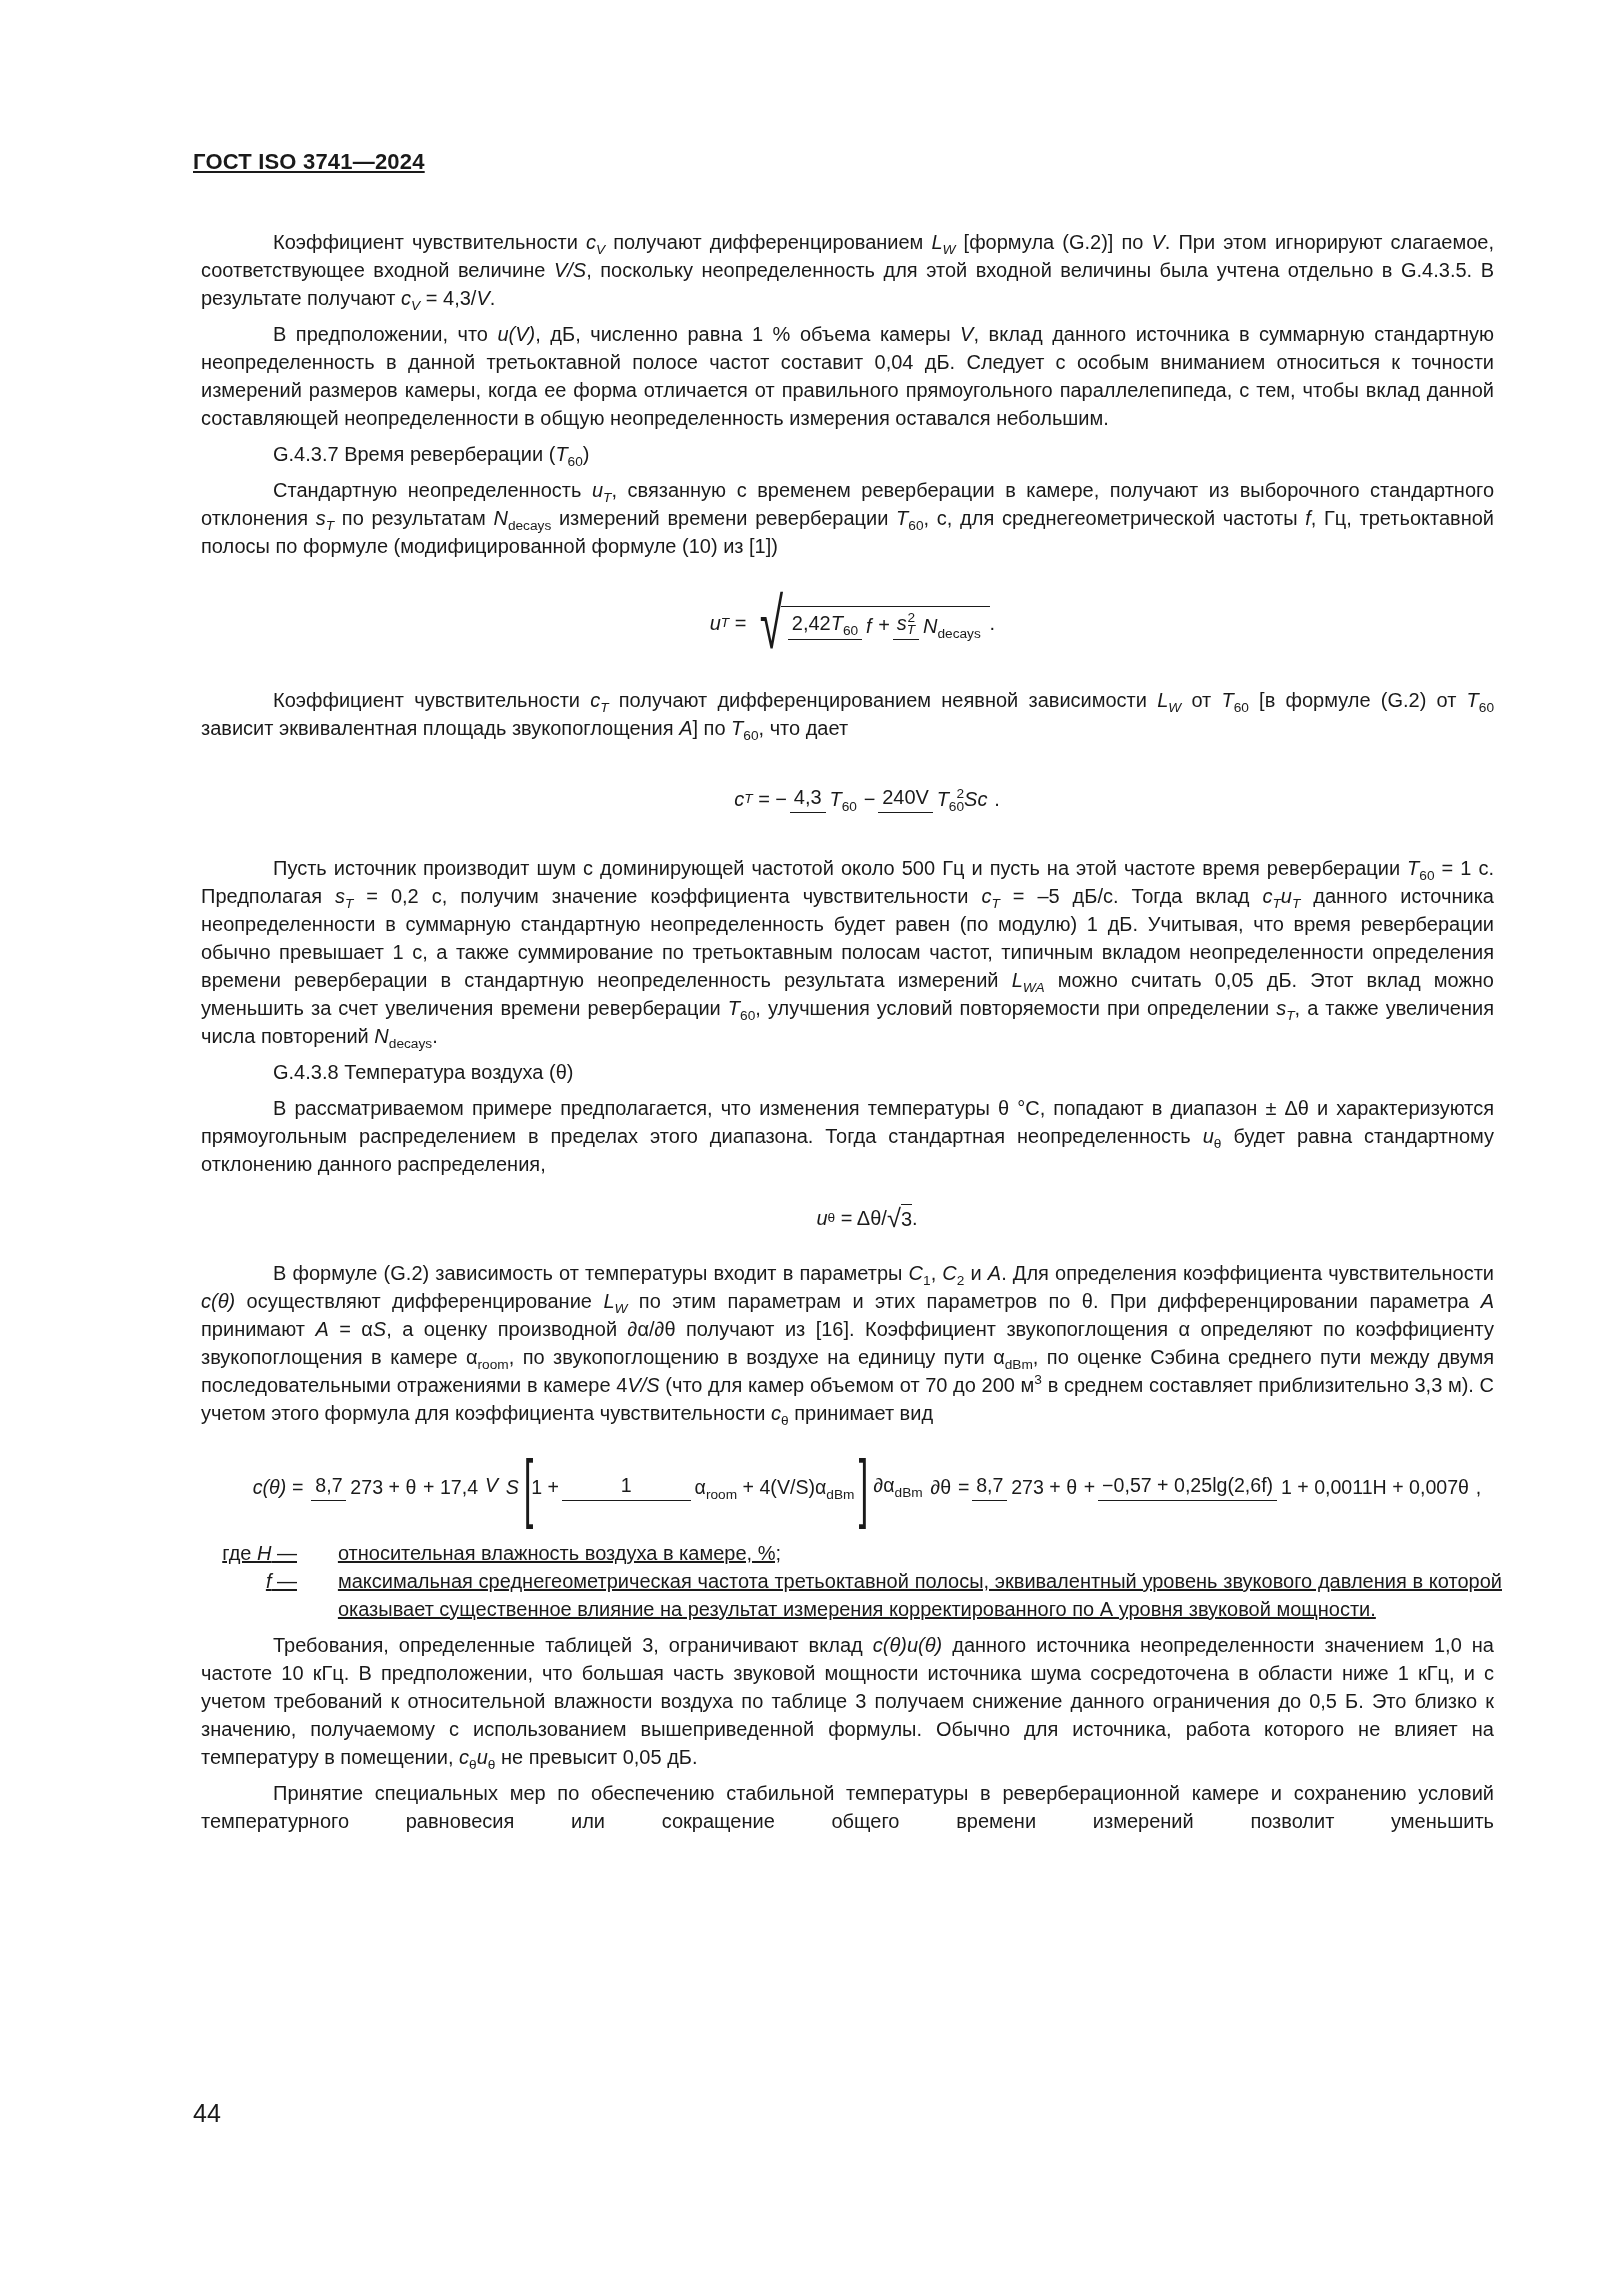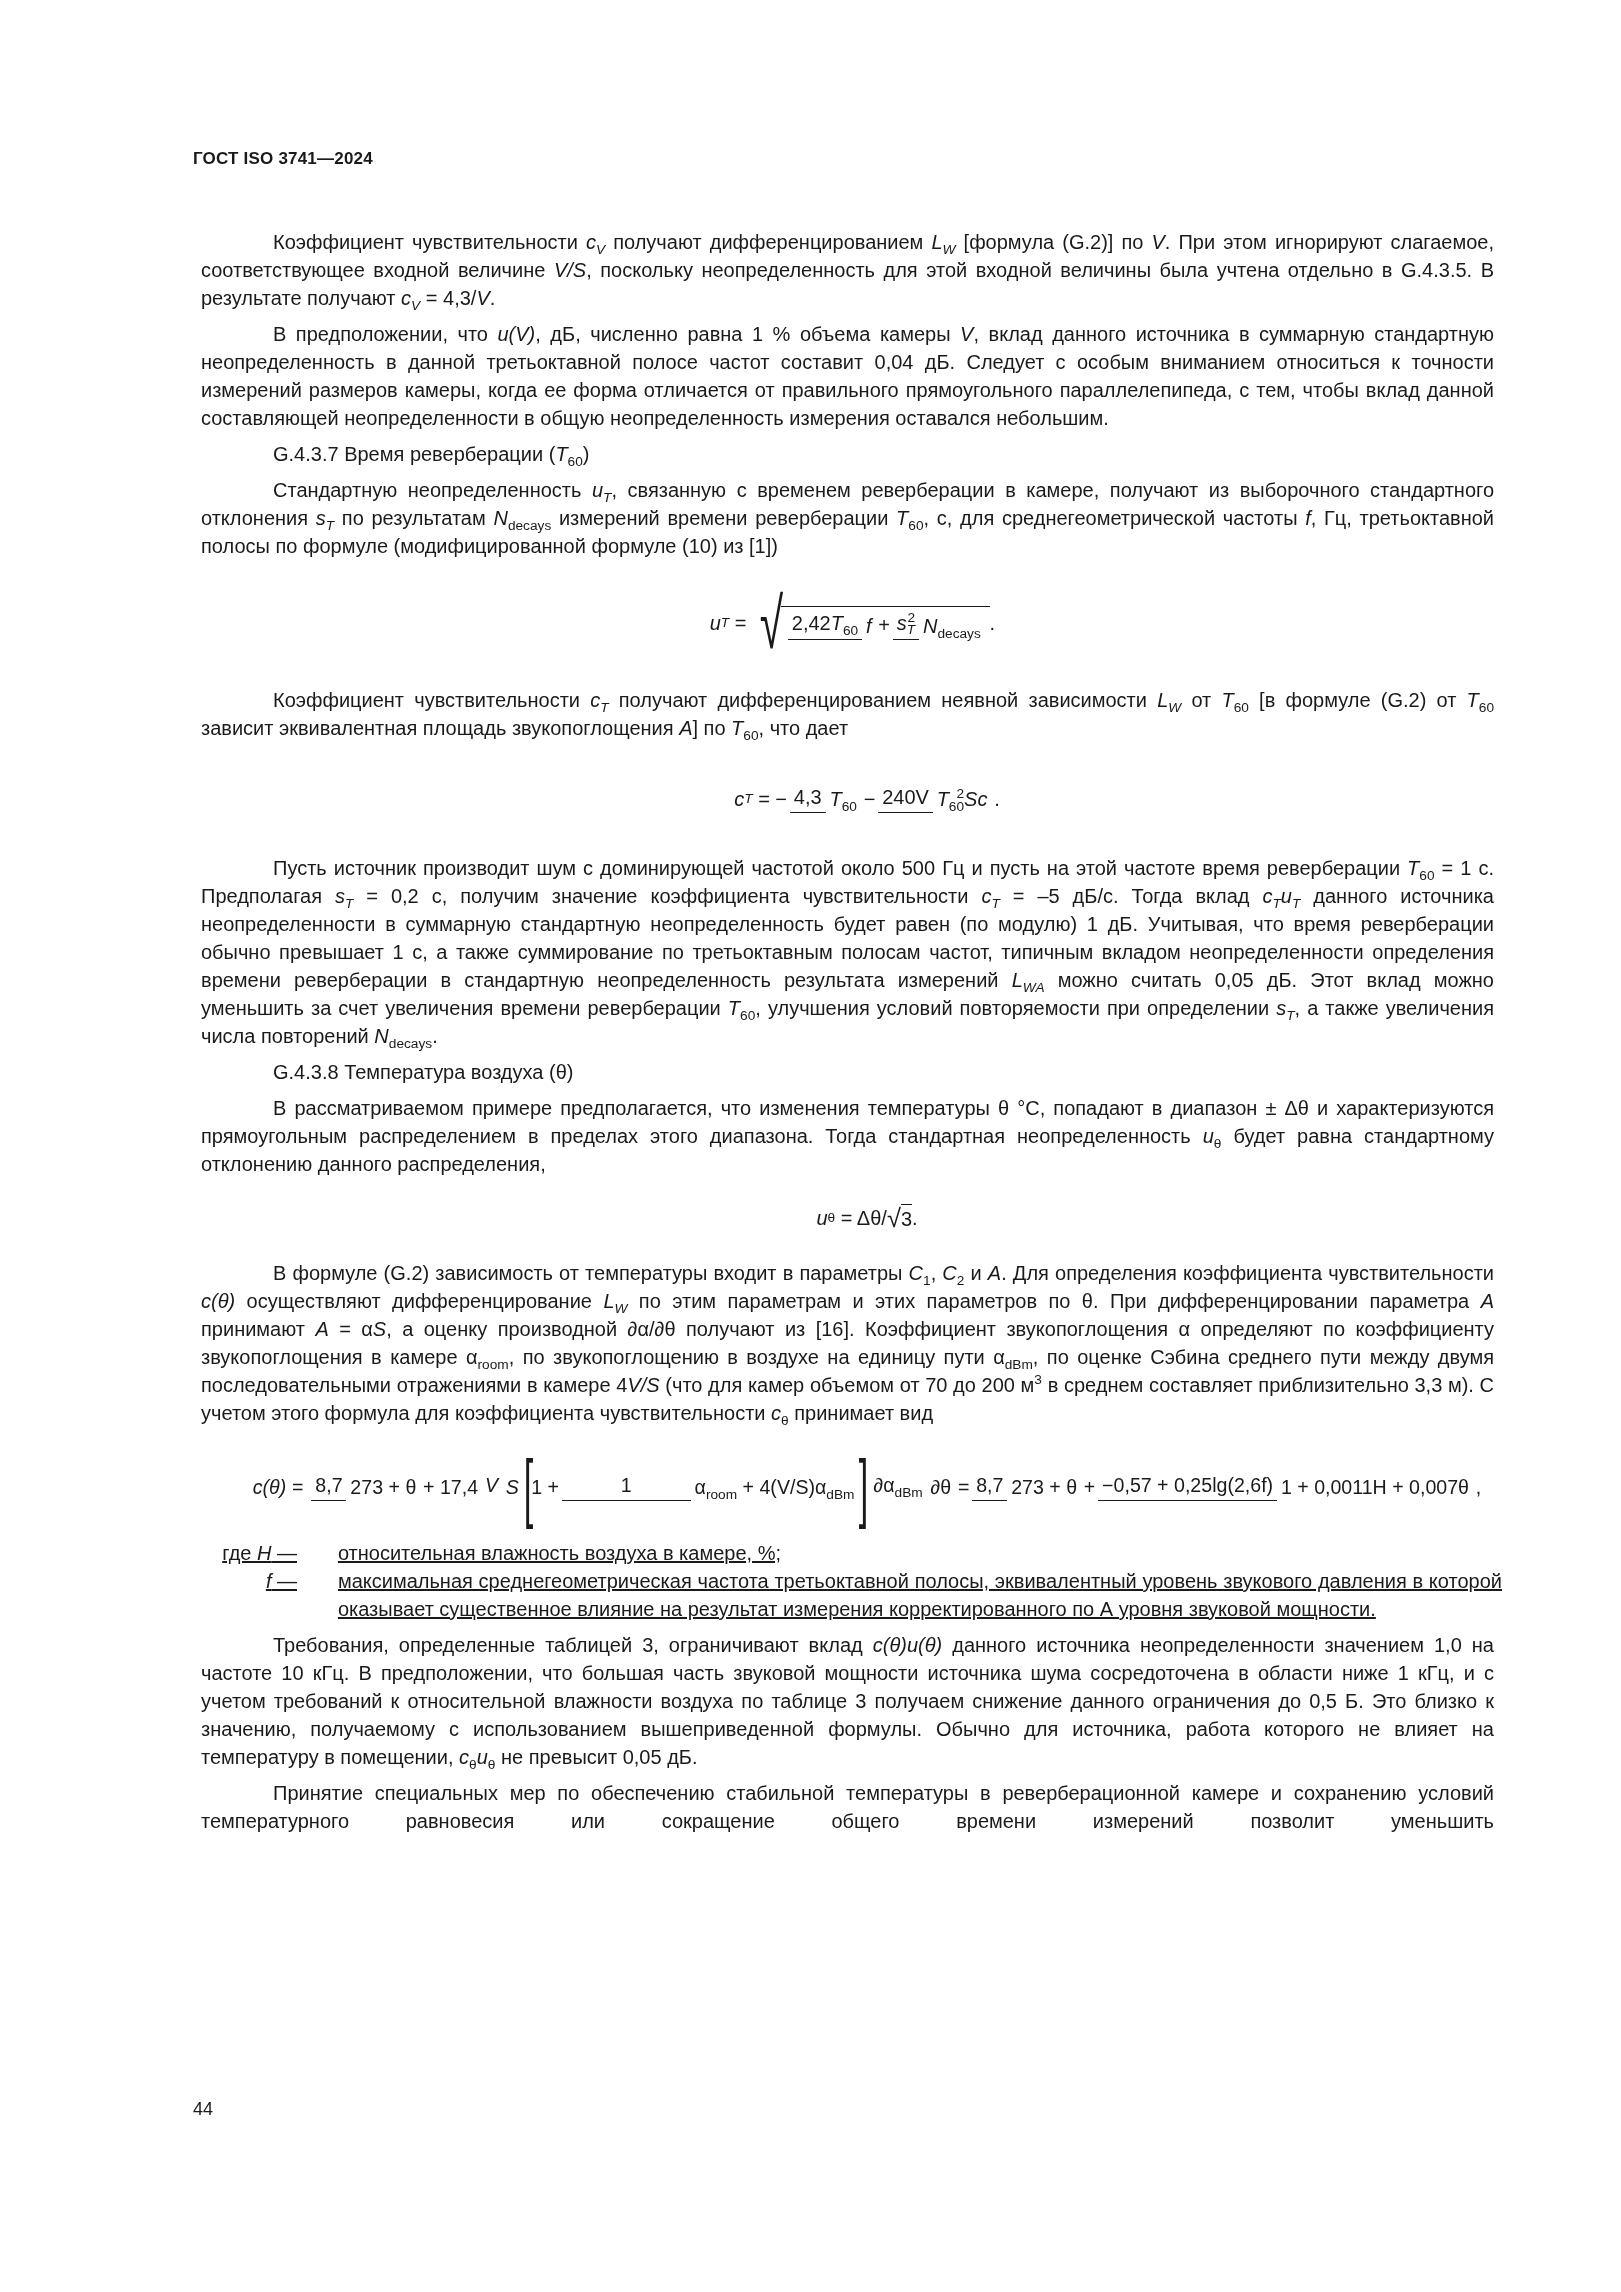--- a/index.html
+++ b/index.html
@@ -1,38 +1,38 @@
 <!DOCTYPE html>
 <html><head>
 <meta charset="utf-8">
 <style>
   html, body { margin: 0; padding: 0; background: #ffffff; }
   body { width: 1621px; height: 2293px; position: relative; overflow: hidden;
          font-family: "Liberation Sans", sans-serif; color: #1a1a1a; }
-  .header { position: absolute; left: 193px; top: 149px; font-size: 17px; font-weight: bold; letter-spacing: 0.2px; }
+  .header { position: absolute; left: 193px; top: 149px; font-size: 22px; font-weight: bold; letter-spacing: 0.2px; text-decoration: underline; }
   .page { position: absolute; left: 193px; top: 220px; width: 1309px; font-size: 20px; line-height: 28px; }
   p { margin: 8px; text-align: justify; text-align-last: left; }
   p.ind { text-indent: 72px; }
   .i { font-style: italic; }
   sub { font-size: 13.7px; vertical-align: -4.9px; line-height: 0; font-style: normal; }
   sub.it { font-style: italic; }
   sup { font-size: 13.7px; vertical-align: 7.8px; line-height: 0; }
   .formula { display: flex; justify-content: center; align-items: center; font-family: "Liberation Sans", sans-serif; }
   .frac { display: inline-flex; flex-direction: row; align-items: center; vertical-align: middle; margin: 0 2.9px; text-align: right; }
   .frac .num { padding: 0 3.9px 2px; border-bottom: 1.6px solid #1a1a1a; line-height: 25.5px; }
   .frac .den { padding: 2px 3.9px 0; line-height: 25.5px; }
   .sqrt { display: inline-flex; align-items: center; }
   .sqrt .rad { font-size: 71px; line-height: 71px; transform: scaleX(0.6); margin-right: -9.8px; font-weight: 200; }
   .sqrt .under { border-top: 1.8px solid #1a1a1a; padding: 3.9px 2px 0 3.9px; display: inline-flex; align-items: center; }
   .big-bracket { font-size: 76px; line-height: 76px; font-weight: 100; transform: scaleX(0.45); display: inline-block; margin: 0 -7.8px; }
   .defs { position: relative; }
   .def-row { display: flex; text-decoration: underline; }
   .def-term { width: 104px; text-align: right; padding-right: 5.9px; white-space: nowrap; flex: none; }
   .def-text { flex: 1; text-align: justify; text-align-last: left; margin-left: 35px; }
-  .pagenum { position: absolute; left: 193px; top: 2099px; font-size: 18px; }
+  .pagenum { position: absolute; left: 193px; top: 2099px; font-size: 25px; }
 </style>
 </head>
 <body>
 
 <div class="header">ГОСТ ISO 3741—2024</div>
 
 <div class="page">
 
   <p class="ind"><span>Коэффициент чувствительности </span><span class="i">c</span><sub class="it">V</sub><span> получают дифференцированием </span><span class="i">L</span><sub class="it">W</sub><span> [формула (G.2)] по </span><span class="i">V</span><span>. При этом игнорируют слагаемое, соответствующее входной величине </span><span class="i">V/S</span><span>, поскольку неопределенность для этой входной величины была учтена отдельно в G.4.3.5. В результате получают </span><span class="i">c</span><sub class="it">V</sub><span> = 4,3/</span><span class="i">V</span><span>.</span></p>
 

